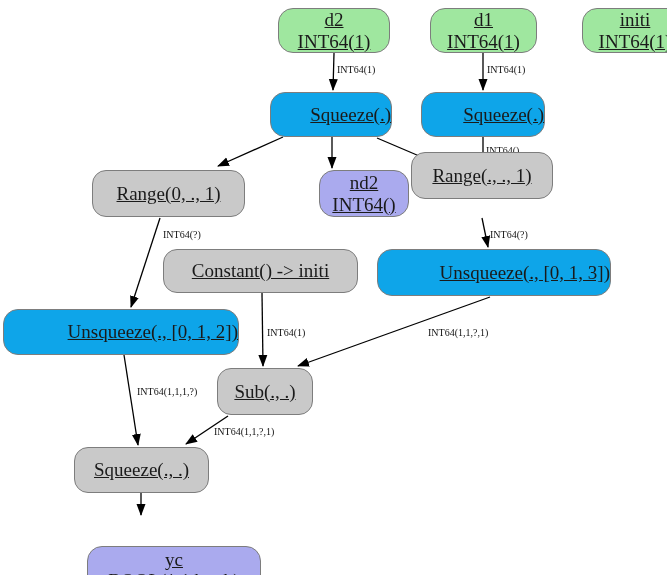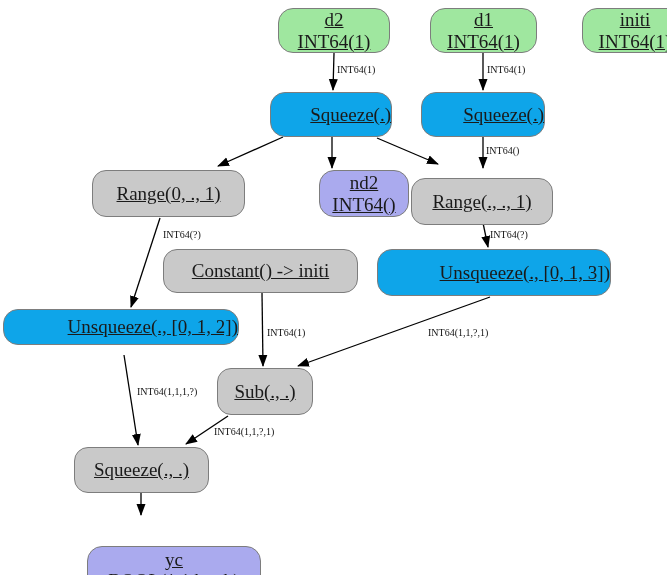--- a/index.html
+++ b/index.html
@@ -114,33 +114,33 @@
 
   <div class="node op-dark" style="left:92px;top:170px;width:153px;height:47px">
     <span>Range(0, ., 1)</span>
   </div>
 
   <div class="node result" style="left:287px;top:170px;width:90px;height:47px">
     <span>nd2
 INT64()</span>
   </div>
 
-  <div class="node op-dark" style="left:411px;top:178px;width:142px;height:47px">
+  <div class="node op-dark" style="left:411px;top:152px;width:142px;height:47px">
     <span>Range(., ., 1)</span>
   </div>
 
   <div class="node op-dark" style="left:163px;top:249px;width:195px;height:44px">
     <span>Constant() -&gt; initi</span>
   </div>
 
   <div class="node op-light" style="left:377px;top:249px;width:234px;height:47px">
     <span>Unsqueeze(., [0, 1, 3])</span>
   </div>
 
-  <div class="node op-light" style="left:3px;top:309px;width:236px;height:36px">
+  <div class="node op-light" style="left:3px;top:309px;width:236px;height:46px">
     <span>Unsqueeze(., [0, 1, 2])</span>
   </div>
 
   <div class="node op-dark" style="left:217px;top:368px;width:96px;height:47px">
     <span>Sub(., .)</span>
   </div>
 
   <div class="node op-dark" style="left:74px;top:447px;width:135px;height:46px">
     <span>Squeeze(., .)</span>
   </div>

